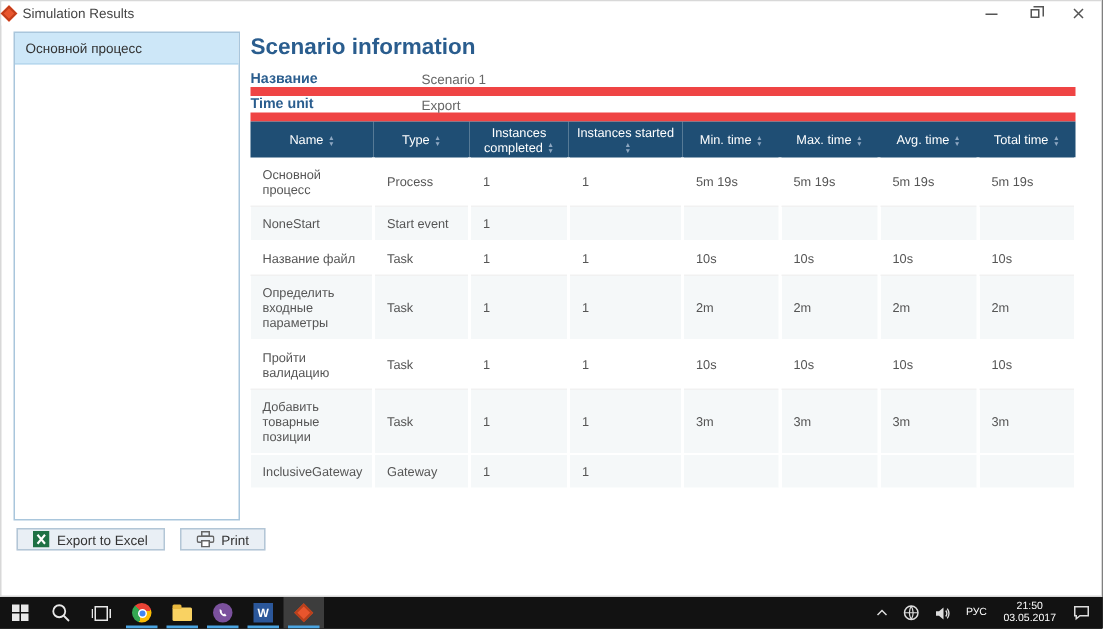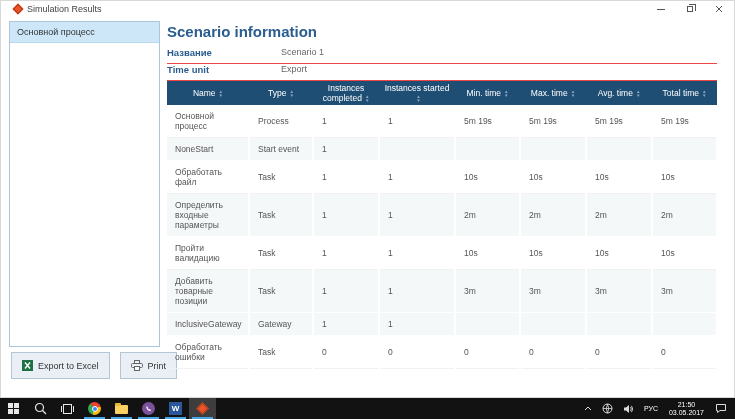--- a/index.html
+++ b/index.html
@@ -8,21 +8,21 @@
     position:relative; width:735px; height:419px;
     font-family:"Liberation Sans", sans-serif; background:#000;
   }
   
   #window {
     position:absolute; left:0; top:0; width:735px; height:398px;
     background:#fff; border:1px solid #d8d8d8;
   }
   .titlebar {
     position:absolute; left:0; top:0; right:0; height:16px;
-    display:flex; align-items:center; gap:5px; padding-left:13px; background:#fff;
+    display:flex; align-items:center; gap:5px; padding-left:1px; background:#fff;
   }
   .app-diamond {
     width:8px; height:8px; background:#e8552d; transform:rotate(45deg);
     box-shadow: inset 0 0 0 1.5px #c33d1a;
   }
   .title-text { font-size:9px; color:#444; }
   .win-controls { position:absolute; right:1px; top:0; height:16px; display:flex; }
   .win-btn { width:29px; height:16px; display:flex; align-items:center; justify-content:center; }
   .glyph-min { width:8px; height:1px; background:#555; }
   .glyph-restore { width:6px; height:6px; border:1px solid #555; position:relative; background:#fff; }
@@ -33,27 +33,27 @@
     background:#fff; border:1px solid #a9c6dc;
   }
   .sidebar-item {
     height:21px; display:flex; align-items:center; padding:0 7px;
     font-size:9px; color:#333;
   }
   .sidebar-item.selected { background:#cde7f8; border-bottom:1px solid #b7d8ee; }
   
   .actions { position:absolute; left:10px; top:351px; display:flex; gap:10px; }
   .btn {
-    display:flex; align-items:center; gap:5px; height:27px; padding:0 10px;
+    display:flex; align-items:center; gap:5px; height:15px; padding:0 10px;
     background:#e9eff5; border:1px solid #b3c6d6; font-size:9px; color:#333; cursor:default;
   }
   
   .scenario { position:absolute; left:166px; top:22px; width:550px; }
   .scenario-title { font-size:15px; font-weight:bold; color:#2a5d8e; margin-bottom:7px; }
-  .field-row { display:flex; align-items:flex-start; height:17px; border-bottom:1px solid #ef4444; }
+  .field-row { display:flex; align-items:flex-end; height:17px; border-bottom:6px solid #ef4444; }
   .field-label { width:114px; font-size:9.5px; font-weight:bold; color:#2a5d8e; }
   .field-value { font-size:9px; color:#666; }
   
   .results-table {
     position:absolute; left:166px; top:80px; width:550px;
     border-collapse:collapse; table-layout:fixed;
   }
   .results-table thead th {
     background:#1f4e74; color:#fff; font-size:8.5px; font-weight:normal;
     height:16px; text-align:center; vertical-align:middle; padding:2px 2px;
@@ -212,21 +212,21 @@
             <td>NoneStart</td>
             <td>Start event</td>
             <td>1</td>
             <td></td>
             <td></td>
             <td></td>
             <td></td>
             <td></td>
           </tr>
           <tr>
-            <td>Обработать файл</td>
+            <td>Название файл</td>
             <td>Task</td>
             <td>1</td>
             <td>1</td>
             <td>10s</td>
             <td>10s</td>
             <td>10s</td>
             <td>10s</td>
           </tr>
           <tr class="striped">
             <td>Определить входные параметры</td>
@@ -260,30 +260,20 @@
           </tr>
           <tr class="striped">
             <td>InclusiveGateway</td>
             <td>Gateway</td>
             <td>1</td>
             <td>1</td>
             <td></td>
             <td></td>
             <td></td>
             <td></td>
-          </tr>
-          <tr>
-            <td>Обработать ошибки</td>
-            <td>Task</td>
-            <td>0</td>
-            <td>0</td>
-            <td>0</td>
-            <td>0</td>
-            <td>0</td>
-            <td>0</td>
           </tr>
         </tbody>
     </table>
   </div>
 
   <div class="taskbar">
     <div class="tb-btn">
       <div class="win-logo">
           <div></div>
           <div></div>

